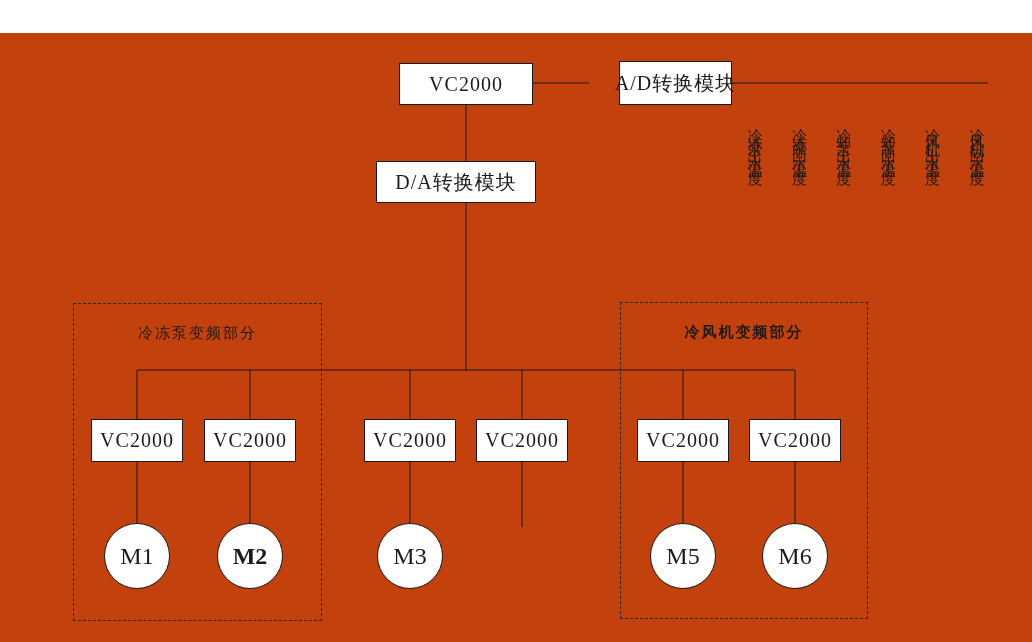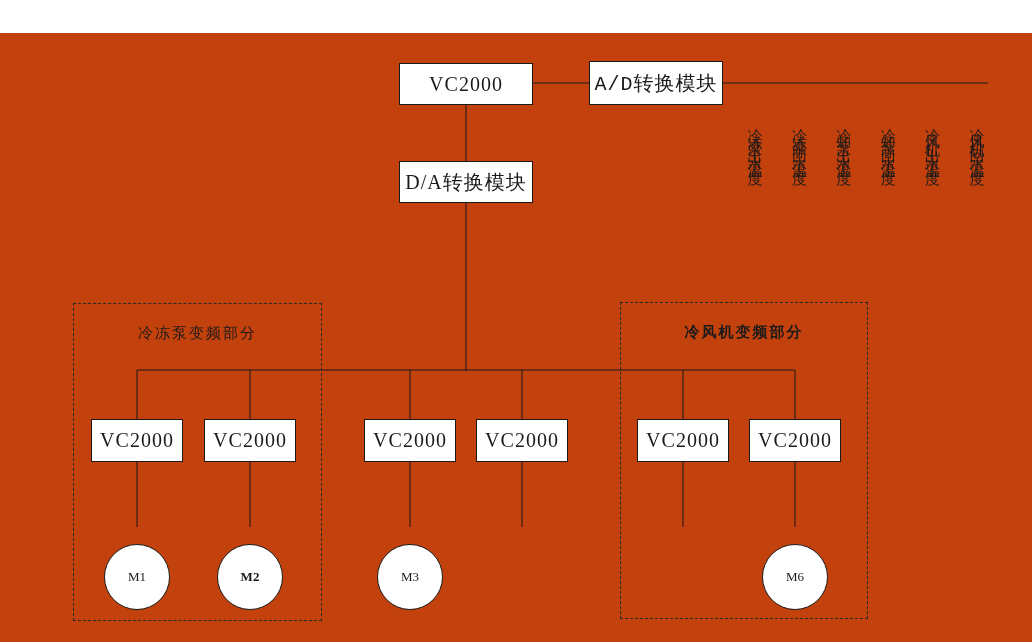--- a/index.html
+++ b/index.html
@@ -29,43 +29,43 @@
     background: #ffffff;
     display: flex;
     align-items: center;
     justify-content: center;
     font-size: 20px;
     letter-spacing: 1px;
     box-sizing: border-box;
     white-space: nowrap;
   }
   .plc-box    { left: 399px; top: 30px;  width: 134px; height: 42px; }
-  .ad-box     { left: 589px; top: 28px;  width: 134px; height: 44px; font-family: Liberation Mono, monospace; }
-  .da-box     { left: 399px; top: 128px; width: 134px; height: 42px; }
+  .ad-box     { left: 619px; top: 28px;  width: 113px; height: 44px; }
+  .da-box     { left: 376px; top: 128px; width: 160px; height: 42px; }
 
   .drive-box  { top: 386px; width: 92px; height: 43px; }
   .d1 { left: 91px; }
   .d2 { left: 204px; }
   .d3 { left: 364px; }
   .d4 { left: 476px; }
   .d5 { left: 637px; }
   .d6 { left: 749px; }
 
   .motor {
     position: absolute;
-    top: 511px;
+    top: 490px;
     width: 66px;
     height: 66px;
     border: 1px solid #1a1a1a;
     border-radius: 50%;
     background: #ffffff;
     display: flex;
     align-items: center;
     justify-content: center;
-    font-size: 13px;
+    font-size: 24px;
     box-sizing: border-box;
   }
   .m1 { left: 104px; }
   .m2 { left: 217px; font-weight: bold; }
   .m3 { left: 377px; }
   .m4 { left: 489px; }
   .m5 { left: 650px; }
   .m6 { left: 762px; }
 
   .section {
@@ -160,15 +160,16 @@
   <div class="box drive-box d1">VC2000</div>
   <div class="box drive-box d2">VC2000</div>
   <div class="box drive-box d3">VC2000</div>
   <div class="box drive-box d4">VC2000</div>
   <div class="box drive-box d5">VC2000</div>
   <div class="box drive-box d6">VC2000</div>
 
   <div class="motor m1">M1</div>
   <div class="motor m2">M2</div>
   <div class="motor m3">M3</div>
+  <div class="motor m5">M5</div>
   <div class="motor m6">M6</div>
 
 </div>
 
 </body></html>

